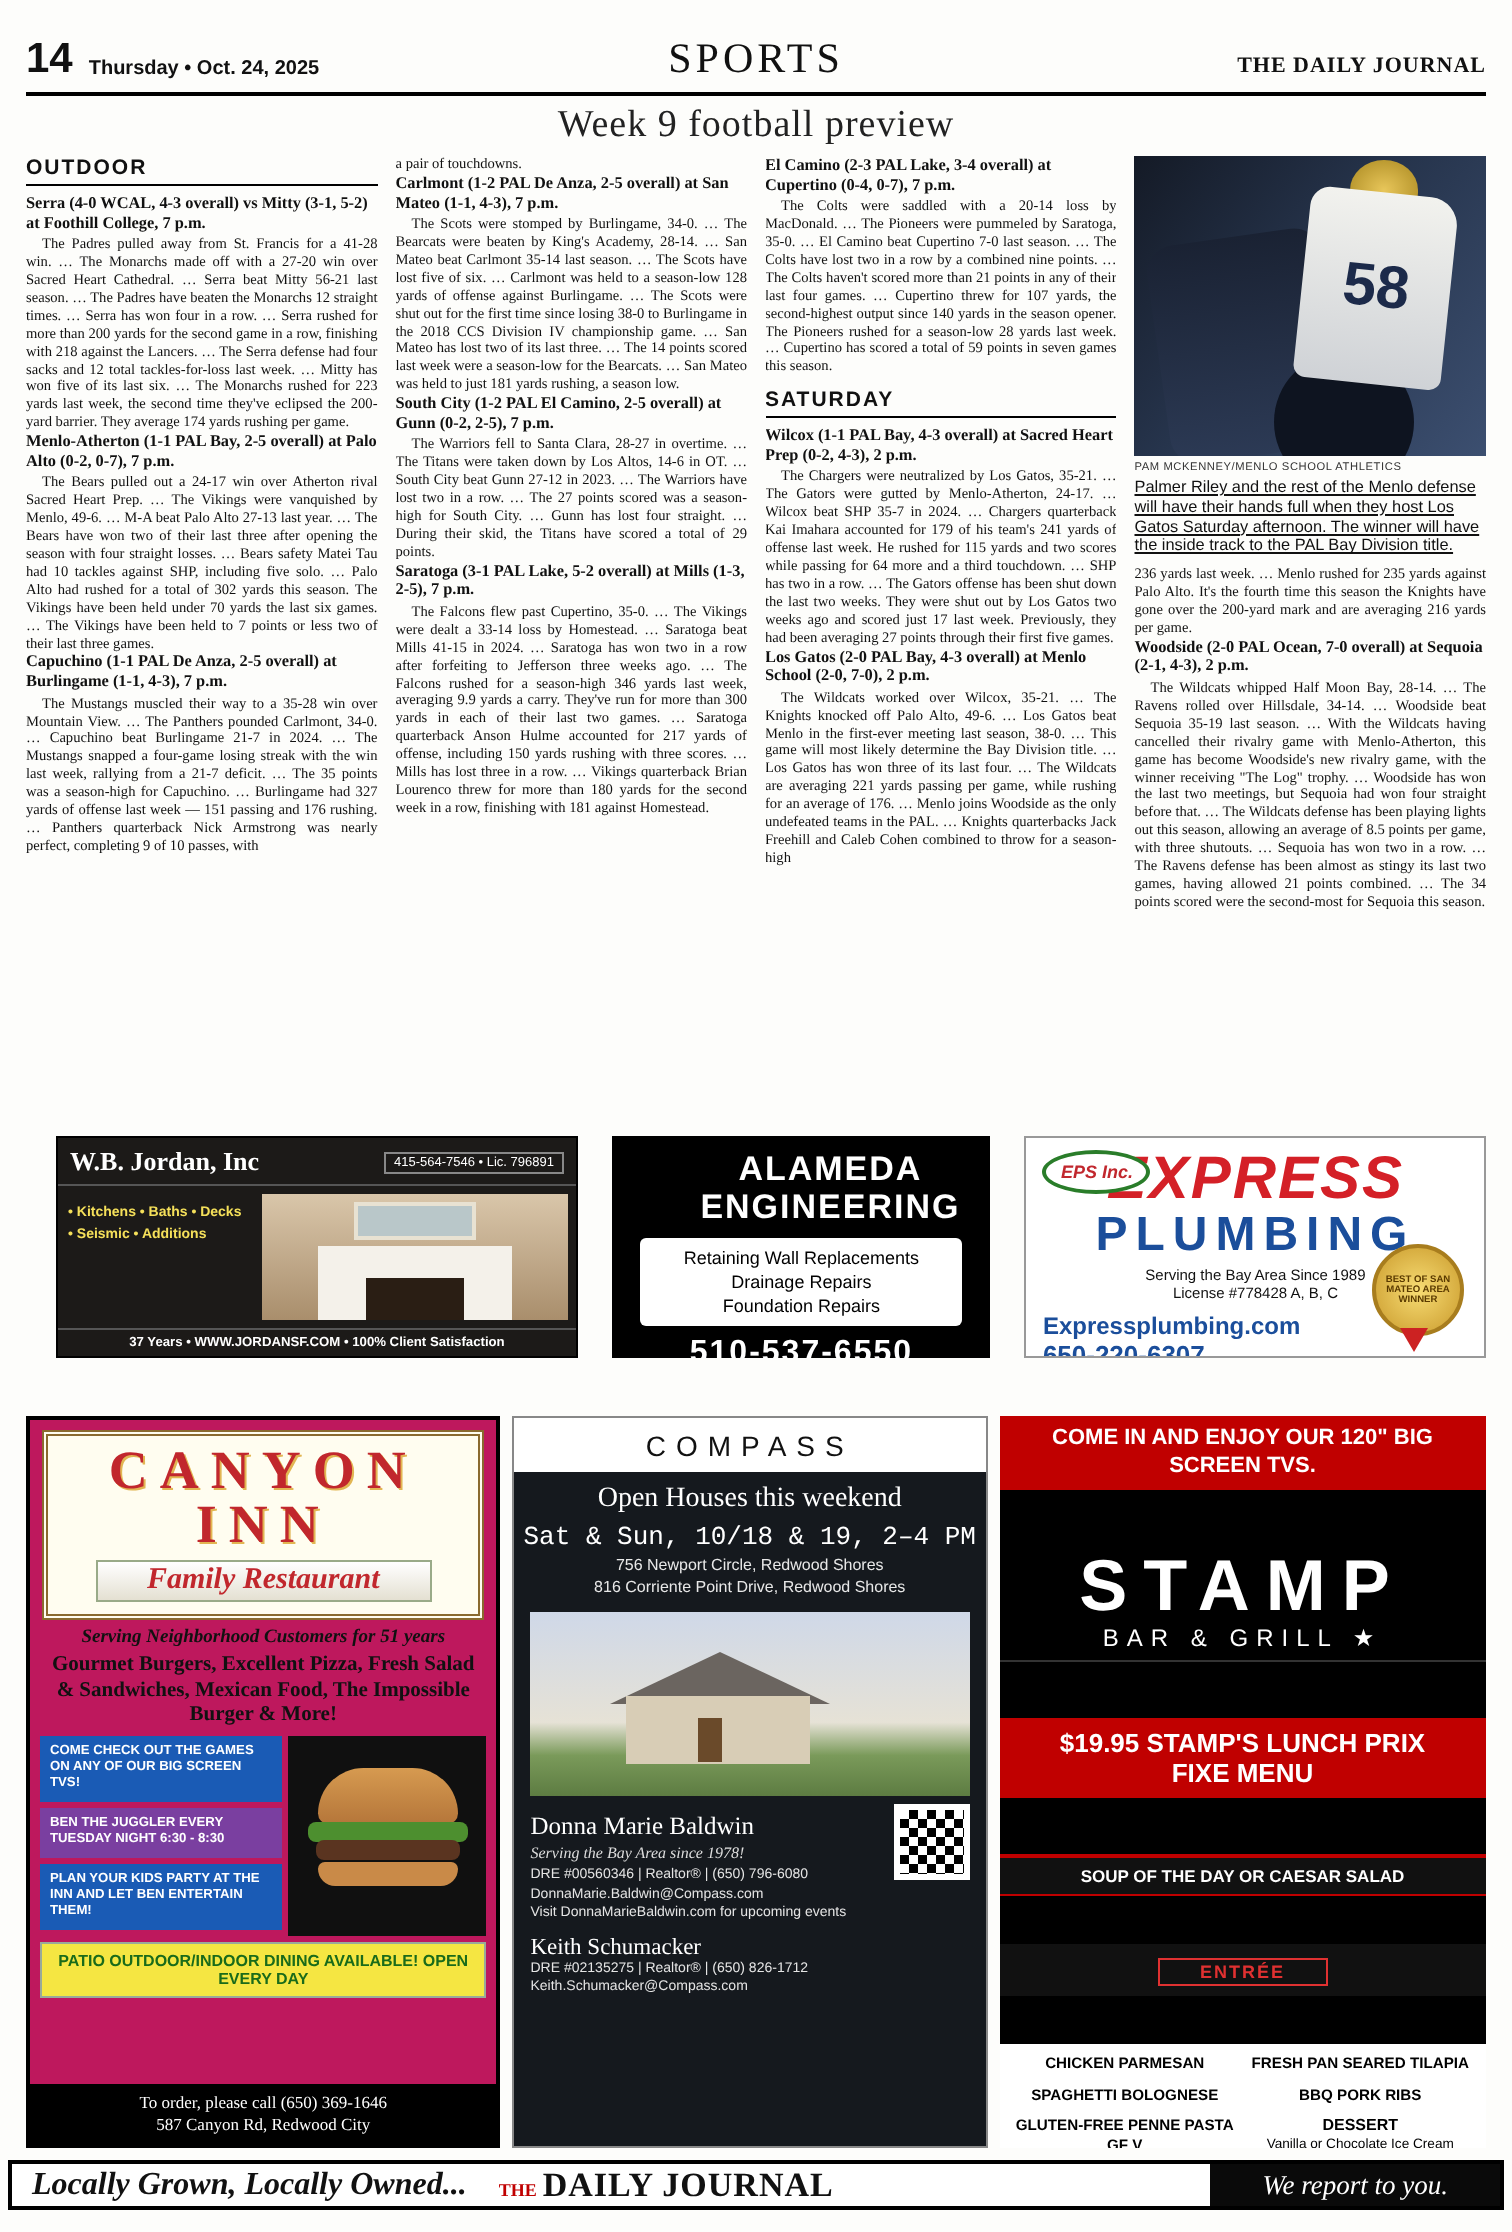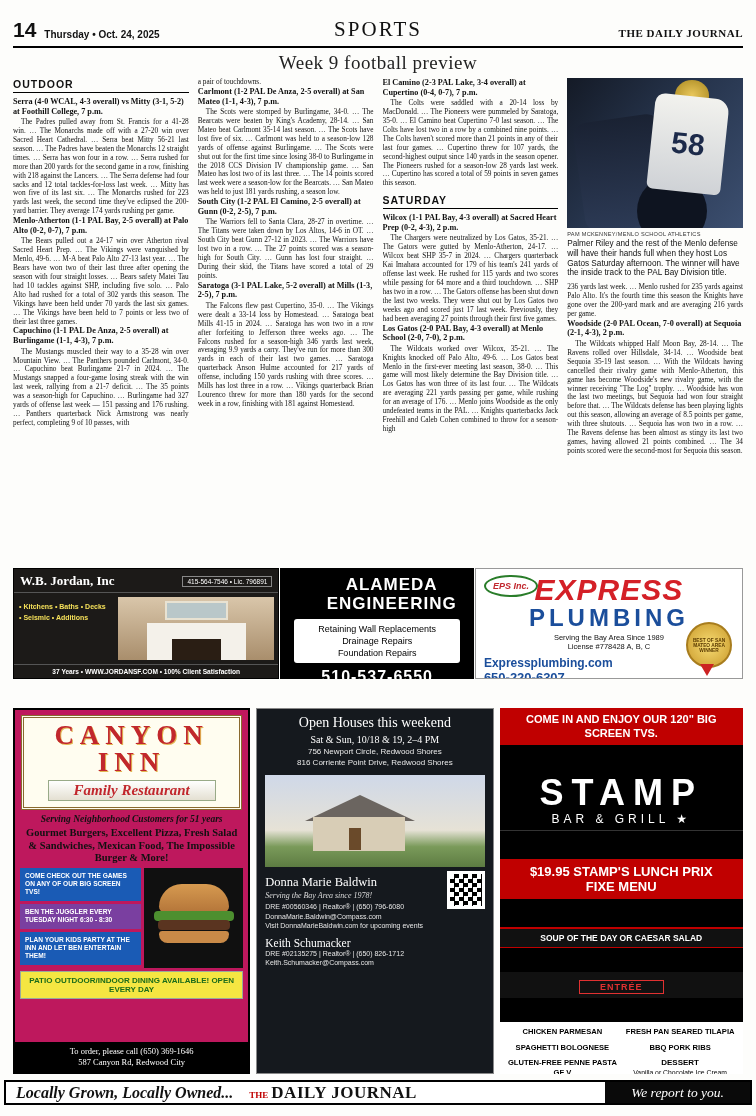--- a/index.html
+++ b/index.html
@@ -27,24 +27,24 @@
   .cont-text { font-size:7.3px; line-height:8.9px; text-align:justify; }
 
   
   .photo { position:relative; width:100%; height:150px; background:linear-gradient(130deg,#141a26 0%,#26344c 45%,#3c4f70 100%); overflow:hidden; }
   .photo .fig-jersey { position:absolute; right:18px; top:18px; width:74px; height:96px; background:linear-gradient(#f2f2ee,#cfd2d6); border-radius:10px 14px 6px 6px; transform:rotate(6deg); display:flex; align-items:center; justify-content:center; }
   .photo .jersey-num { font-family:"Liberation Sans",sans-serif; font-weight:bold; font-size:30px; color:#1c2a4a; }
   .photo .fig-helmet { position:absolute; right:34px; top:2px; width:34px; height:30px; background:radial-gradient(#e8c65a,#a8871f); border-radius:50% 50% 45% 45%; }
   .photo .fig-dark { position:absolute; left:12px; top:40px; width:88px; height:110px; background:linear-gradient(#1a2233,#2c3a55); border-radius:14px; transform:rotate(-8deg); }
   .photo .fig-dark2 { position:absolute; left:70px; bottom:-18px; width:70px; height:70px; background:#0e1420; border-radius:50%; }
   .photo-credit { font-family:"Liberation Sans",sans-serif; font-size:5.6px; letter-spacing:0.3px; color:#333; margin:3px 0 2px; }
-  .photo-caption { font-family:"Liberation Sans",sans-serif; font-size:8.2px; line-height:9.8px; color:#111; margin-bottom:5px; }
-
-  
-  .ads-row1 { position:absolute; top:568px; left:13px; right:13px; height:111px; display:flex; gap:1px; }
+  .photo-caption { font-family:"Liberation Sans",sans-serif; font-size:8.2px; line-height:9.8px; color:#111; margin-bottom:5px;text-decoration:underline; }
+
+  
+  .ads-row1 { position:absolute; top:568px; left:28px; right:13px; height:111px; display:flex; gap:17px; }
   .ads-row2 { position:absolute; top:708px; left:13px; right:13px; height:366px; display:flex; gap:6px; }
   .ad { overflow:hidden; }
 
   
   .ad-jordan { flex:0 0 36.5%; background:#1c1a18; color:#fff; display:flex; flex-direction:column; border:1px solid #000; }
   .jordan-top { display:flex; align-items:center; padding:4px 6px 3px; border-bottom:1px solid #555; }
   .jordan-name { font-size:13px; font-weight:bold; }
   .jordan-phone { margin-left:auto; font-size:6.5px; border:1px solid #888; padding:1px 4px; font-family:"Liberation Sans",sans-serif; }
   .jordan-mid { flex:1; display:flex; position:relative; }
   .jordan-bullets { width:38%; padding:8px 5px; font-family:"Liberation Sans",sans-serif; font-size:7px; font-weight:bold; line-height:11px; color:#f5e05a; }
@@ -91,21 +91,21 @@
   .burger .patty { position:absolute; width:72px; height:10px; background:#5a3420; border-radius:4px; left:50%; top:52px; transform:translateX(-50%); }
   .burger .bun-bottom { position:absolute; width:70px; height:12px; background:#c98a48; border-radius:4px 4px 10px 10px; left:50%; top:63px; transform:translateX(-50%); }
   .canyon-patio { background:#f5e642; color:#1a6b1a; font-family:"Liberation Sans",sans-serif; font-weight:bold; font-size:8px; text-align:center; padding:4px 6px; margin:3px 5px; border:1px solid #9a9; }
   .canyon-footer { margin-top:auto; background:#000; color:#fff; text-align:center; font-size:8.5px; line-height:11px; padding:4px 2px; }
 
   
   .ad-compass { flex:0 0 32.5%; background:#15191e; border:1px solid #888; display:flex; flex-direction:column; }
   .compass-brand { background:#fff; color:#111; text-align:center; font-family:"Liberation Sans",sans-serif; font-size:14px; letter-spacing:5px; padding:6px 0 5px; }
   .compass-dark { color:#fff; text-align:center; padding:6px 4px 4px; }
   .oh-title { font-size:14px; }
-  .oh-dates { font-family:Liberation Serif, serif; font-size:10px; margin-top:3px; }
+  .oh-dates { font-family:Liberation Mono, monospace; font-size:13px; margin-top:3px; }
   .oh-listing { font-family:"Liberation Sans",sans-serif; font-size:8px; margin-top:2px; color:#e8e8e8; }
   .compass-photo { position:relative; height:92px; margin:4px 8px; background:linear-gradient(#cfd8e8 0%,#e6e2d6 60%,#7a9a5a 78%,#5d7c42 100%); overflow:hidden; }
   .compass-photo .roof { position:absolute; left:18%; top:22%; width:0; height:0; border-left:55px solid transparent; border-right:55px solid transparent; border-bottom:26px solid #6b6560; }
   .compass-photo .house-body { position:absolute; left:22%; top:46%; width:92px; height:34px; background:#d8cdb6; }
   .compass-photo .door { position:absolute; left:38%; top:58%; width:12px; height:22px; background:#6a4a2a; }
   .compass-agents { color:#fff; padding:4px 8px 6px; position:relative; }
   .agent1-name { font-size:12.5px; }
   .agent1-tag { font-style:italic; font-size:8px; color:#ddd; margin:1px 0 2px; }
   .agent-line { font-family:"Liberation Sans",sans-serif; font-size:7px; line-height:9.5px; color:#e5e5e5; }
   .agent2-name { font-size:11.5px; margin-top:6px; }
@@ -293,20 +293,21 @@
         </div>
       </div>
       <div class="canyon-patio">PATIO OUTDOOR/INDOOR DINING AVAILABLE! OPEN EVERY DAY</div>
       <div class="canyon-footer">
         <div>To order, please call (650) 369-1646</div>
         <div>587 Canyon Rd, Redwood City</div>
       </div>
     </div>
 
     <div class="ad ad-compass">
+      <div class="compass-brand">COMPASS</div>
       <div class="compass-dark">
         <div class="oh-title">Open Houses this weekend</div>
         <div class="oh-dates">Sat &amp; Sun, 10/18 &amp; 19, 2–4 PM</div>
         <div class="oh-listing">756 Newport Circle, Redwood Shores</div>
         <div class="oh-listing">816 Corriente Point Drive, Redwood Shores</div>
       </div>
       <div class="compass-photo">
         <div class="roof"></div>
         <div class="house-body"></div>
         <div class="door"></div>

